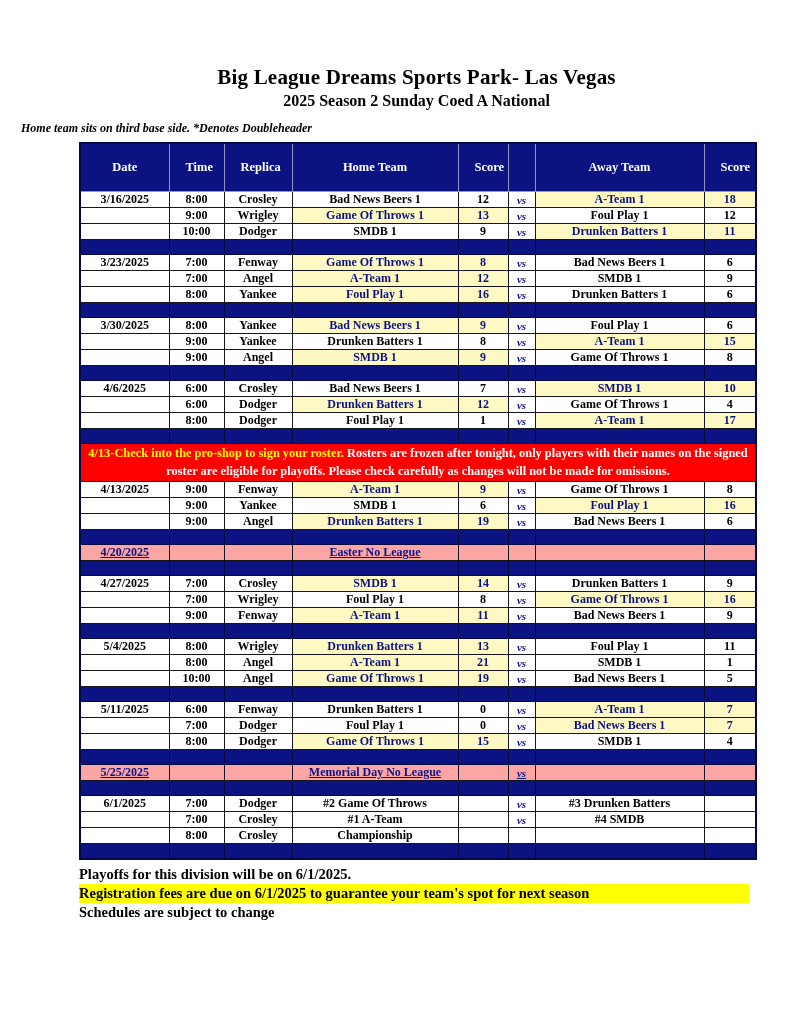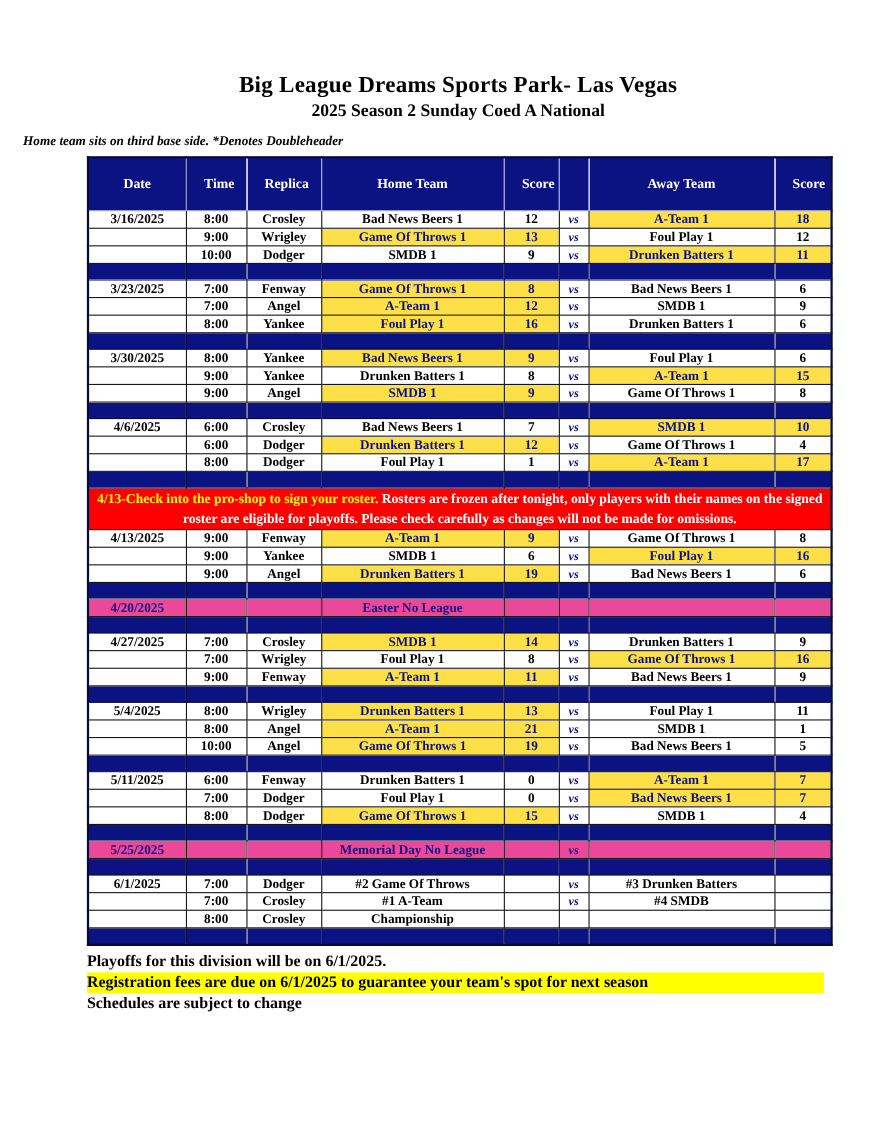--- a/index.html
+++ b/index.html
@@ -18,23 +18,23 @@
   table.schedule { border-collapse:collapse; table-layout:fixed; width:676px; margin-left:58px; border:2px solid #05093d; }
   th {
     background:#0b1383; color:#ffffff; font-size:12.5px; font-weight:bold;
     height:18px; padding:16px; border:1px solid #8f94c4; white-space:nowrap; overflow:hidden;
   }
   td {
     border:1px solid #15151f; height:16px; font-size:12px; font-weight:bold;
     text-align:center; padding:0 2px; white-space:nowrap; overflow:hidden; background:#fff;
   }
   tr.sep-row td { background:#0b1383; height:15px; border-color:#05093d; }
-  td.win  { background:#fde047; color:#0b1383; }
+  td.win  { background:#fef9c3; color:#0b1383; }
   td.vs-cell { color:#0b1383; font-style:italic; font-size:11px; }
-  tr.event-row td { background:#ec4899; color:#0b1383; }
+  tr.event-row td { background:#fca5a5; color:#0b1383;text-decoration:underline; }
   tr.notice-row td {
     background:#ff0000; height:38px; font-size:12.4px; line-height:1.42;
     white-space:normal; padding:1px 6px; border-color:#05093d;
   }
   .notice-hl   { color:#ffff00;text-align:center; }
   .notice-rest { color:#ffffff; }
 
   .footer { margin:5px 0 0 58px; }
   .f-line { font-size:14.5px; font-weight:bold; line-height:19px; }
   .f-hl   { background:#ffff00; width:670px; }

